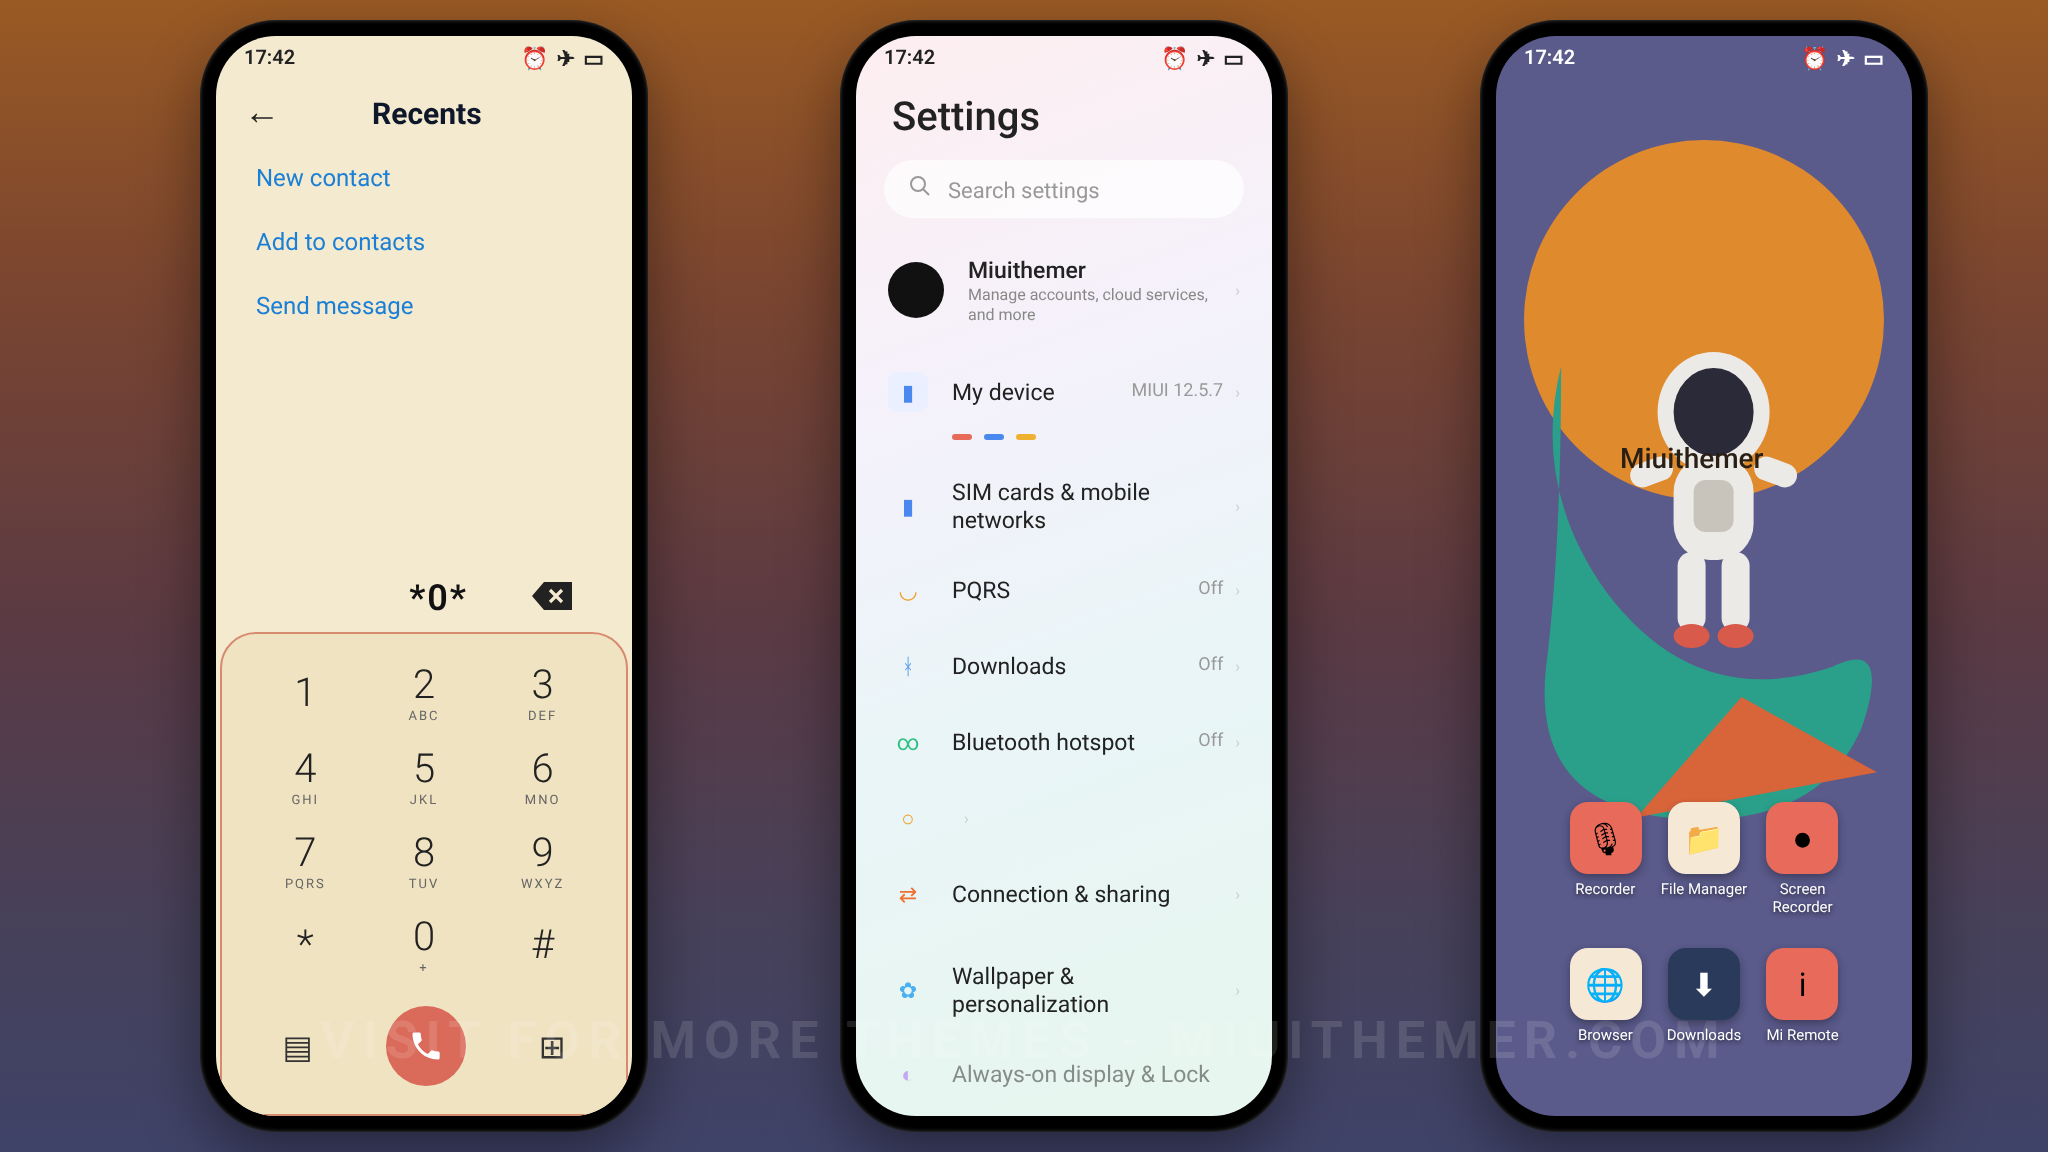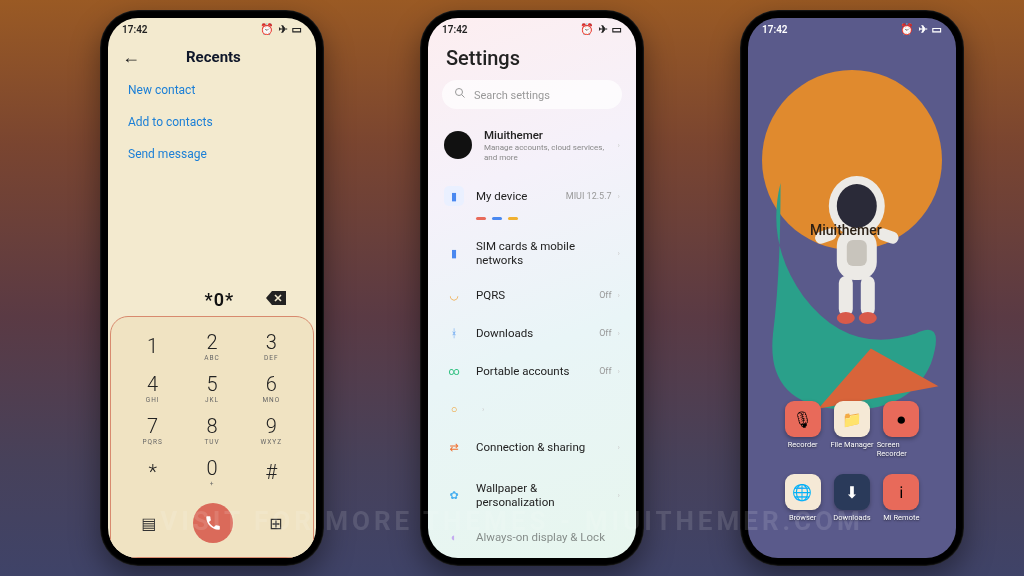--- a/index.html
+++ b/index.html
@@ -50,21 +50,21 @@
   .p3 .screen { background:#5a5a8b; display:block; position:relative; }
   .p3 .statusbar { color:#fff; position:absolute; top:0; left:0; right:0; z-index:5; }
   .p3 .wall { position:absolute; inset:0; overflow:hidden; }
   .p3 .sun { position:absolute; top:52px; left:50%; transform:translateX(-50%); width:180px; height:180px; border-radius:50%; background:#e08a2e; }
   .p3 .wave { position:absolute; top:120px; left:10px; right:10px; bottom:-40px; }
   .p3 .astro { position:absolute; top:150px; left:50%; transform:translateX(-46%); width:120px; height:180px; }
   .p3 .overlay-label { position:absolute; top:204px; left:62px; font-size:14px; font-weight:500; color:#2a1f14; z-index:6; }
   .p3 .iconsgrid { position:absolute; bottom:36px; left:0; right:0; display:grid; grid-template-columns:repeat(3,1fr); row-gap:16px; padding:0 30px; z-index:6; }
   .p3 .app { display:flex; flex-direction:column; align-items:center; gap:3px; }
   .p3 .app .icon { width:36px; height:36px; border-radius:9px; background:#f5e9d6; display:flex; align-items:center; justify-content:center; font-size:16px; box-shadow:0 2px 4px rgba(0,0,0,.3); }
-  .p3 .app .label { font-size:7.5px; color:#fff; text-shadow:0 1px 2px rgba(0,0,0,.6); }
+  .p3 .app .label { font-size:7.5px; color:#fff; text-align:center; text-shadow:0 1px 2px rgba(0,0,0,.6); }
 
   .backspace-icon { display:inline-block; }
 </style>
 </head>
 <body>
 
 <div class="phone p1">
   <div class="screen">
     <div class="statusbar">
       <span>17:42</span>
@@ -217,21 +217,21 @@
         <span class="chev">›</span>
       </div>
       <div class="row">
         <div class="ic" style="color:#5a9df0">ᚼ</div>
         <div class="txt">Downloads</div>
         <span class="meta">Off</span>
         <span class="chev">›</span>
       </div>
       <div class="row">
         <div class="ic" style="color:#30c080">∞</div>
-        <div class="txt">Portable accounts</div>
+        <div class="txt">Bluetooth hotspot</div>
         <span class="meta">Off</span>
         <span class="chev">›</span>
       </div>
       <div class="row">
         <div class="ic" style="color:#f0a030">○</div>
         <span class="meta"></span>
         <span class="chev">›</span>
       </div>
       <div class="row">
         <div class="ic" style="color:#f07030">⇄</div>

